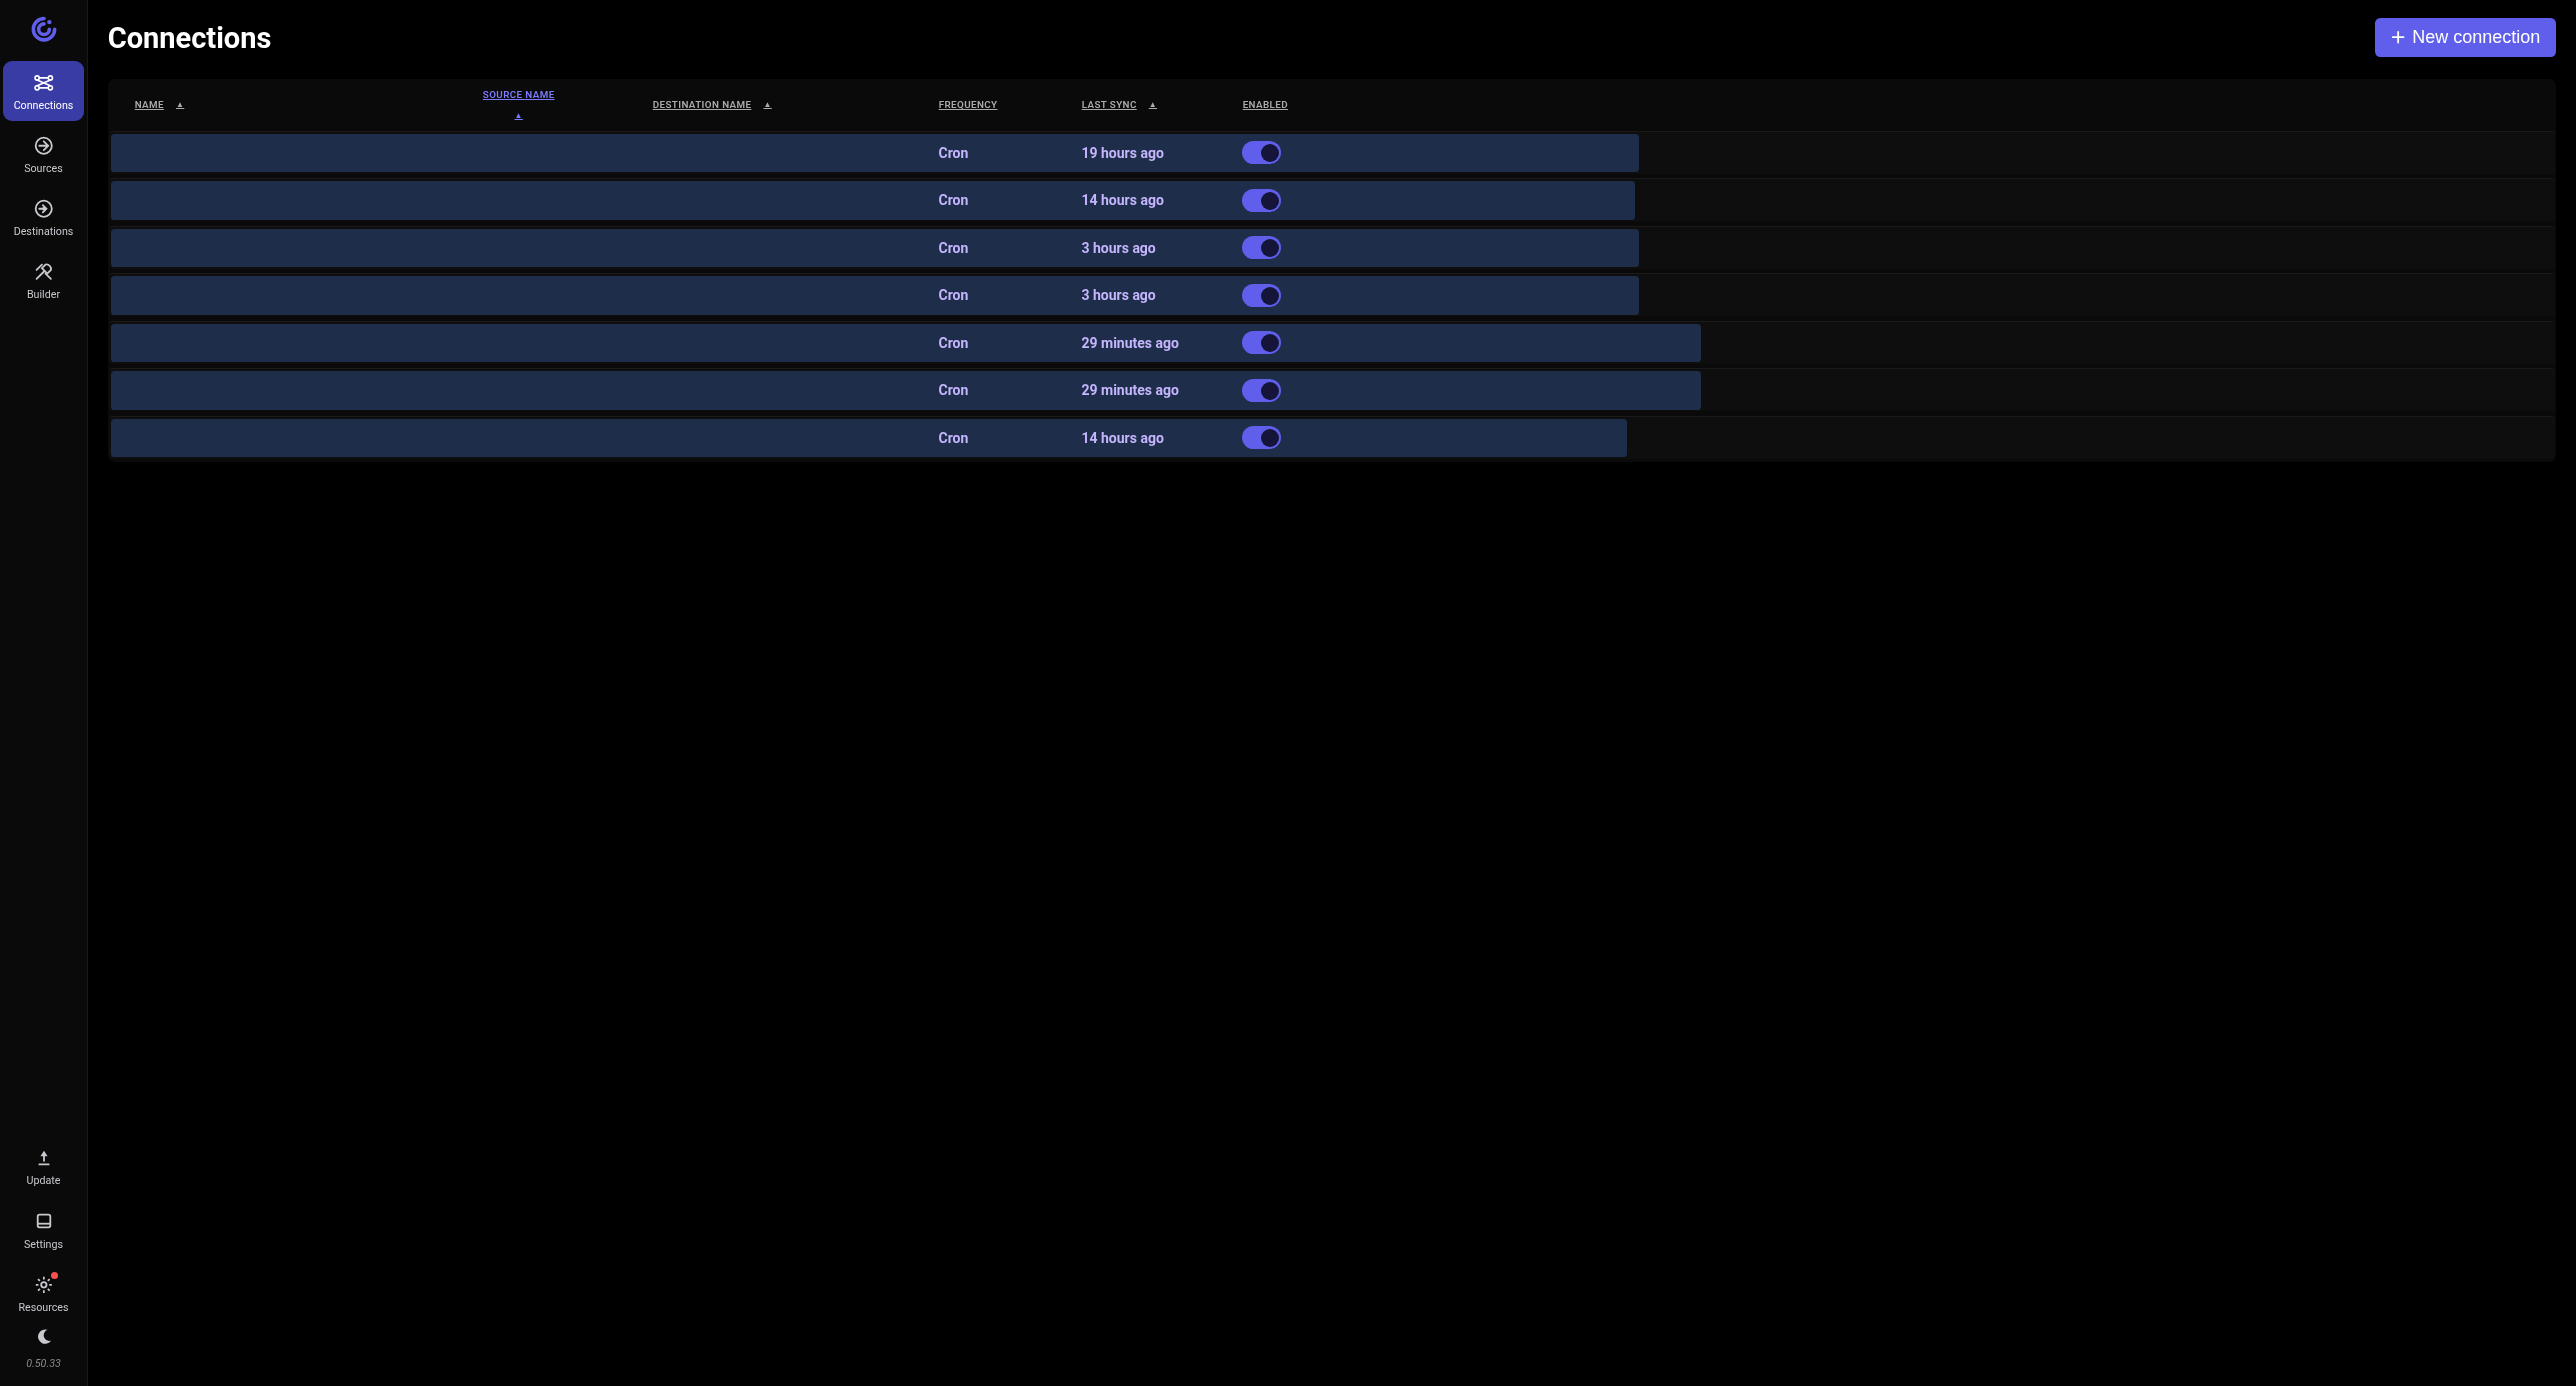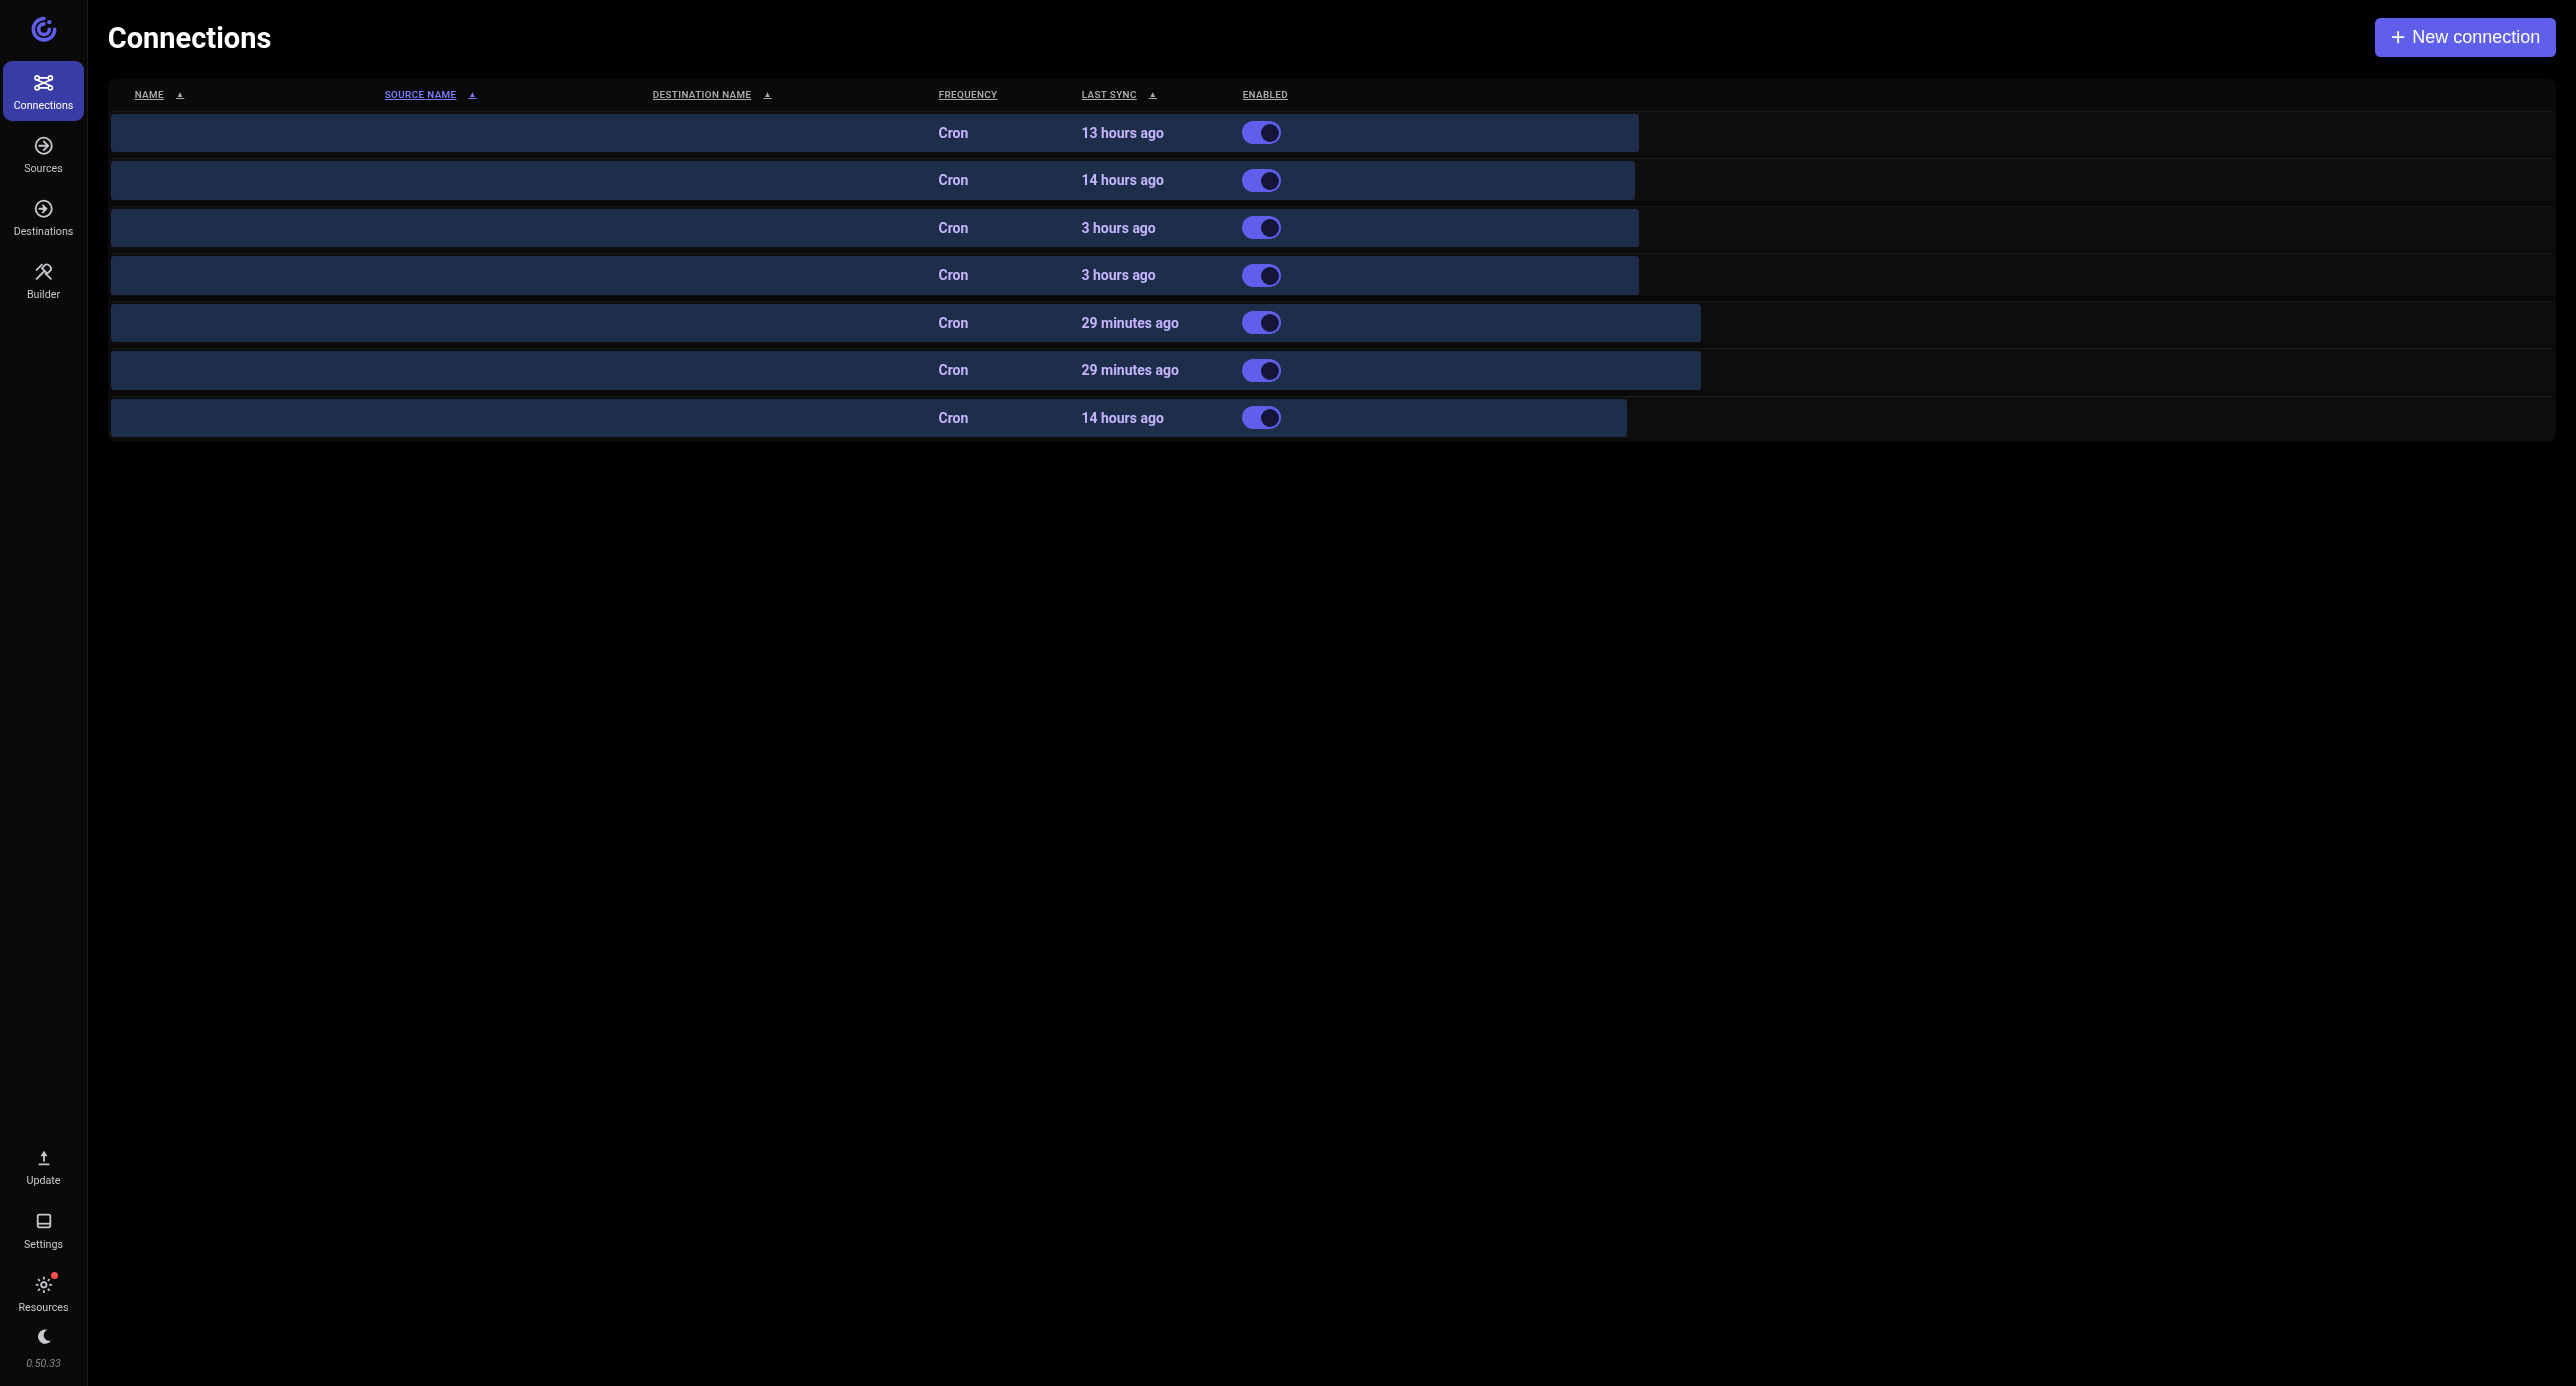--- a/index.html
+++ b/index.html
@@ -57,21 +57,21 @@
   .thead, .trow {
     display:grid;
     grid-template-columns: 250px 268px 286px 143px 161px 107px;
     align-items:center;
   }
   .thead {
     padding:10.7px 27px;
     color:#aaa; font-size:9.8px; letter-spacing:0.4px; text-transform:uppercase; font-weight:600;
   }
   .th { display:flex; align-items:center; gap:12px; cursor:pointer;text-decoration:underline; }
-  .th.sorted { color:#7b7bff; }
+  .th.sorted { color:#7b7bff;flex-direction:column; }
   .sort-arrow { font-size:8px; line-height:1; }
   .tbody { display:flex; flex-direction:column; gap:4.5px; padding:0 1.8px 3.6px 1.8px; }
   .trow {
     background:#0e0e0e; border-radius:3.6px; padding:9px 25px;
     position:relative; height:43px;
     border-top:0.9px solid #1a1a1a;
   }
   .redact {
     position:absolute; left:1.8px; top:1.8px; bottom:1.8px;
     background:#1e2d4a; border-radius:3.6px;
@@ -234,21 +234,21 @@
         <span>Enabled</span>
       </div>
     </div>
     <div class="tbody" id="tbody">
         <div class="trow">
           <div class="redact" style="width: 62.5%;"></div>
           <div class="cell"></div>
           <div class="cell"></div>
           <div class="cell"></div>
           <div class="cell freq">Cron</div>
-          <div class="cell sync">13 hours ago</div>
+          <div class="cell sync">19 hours ago</div>
           <div class="cell">
             <div class="toggle">
               <div class="thumb"></div>
             </div>
           </div>
         </div>
         <div class="trow">
           <div class="redact" style="width: 62.3%;"></div>
           <div class="cell"></div>
           <div class="cell"></div>

